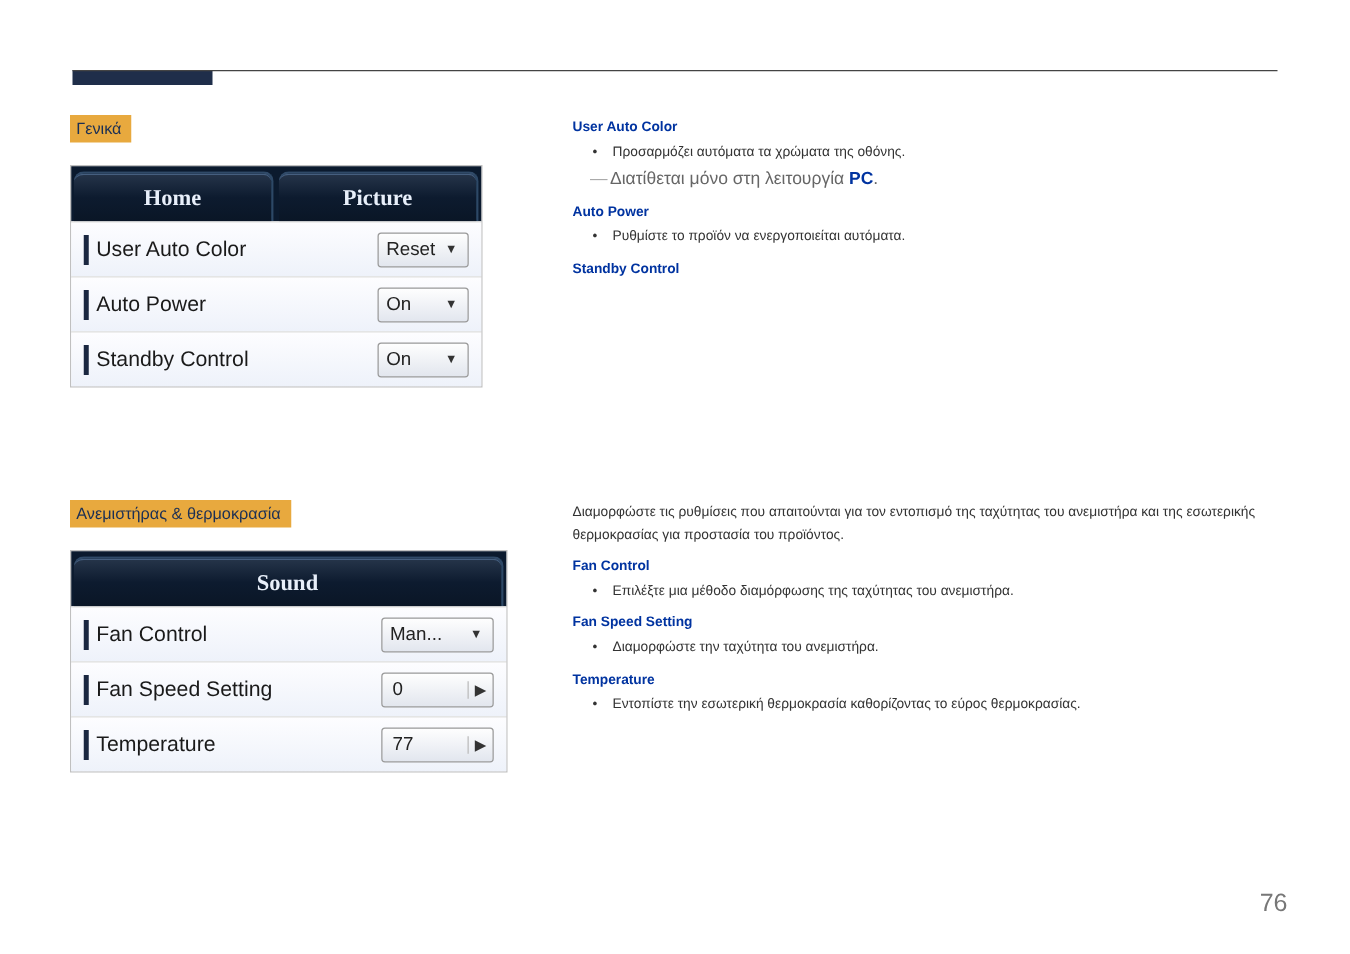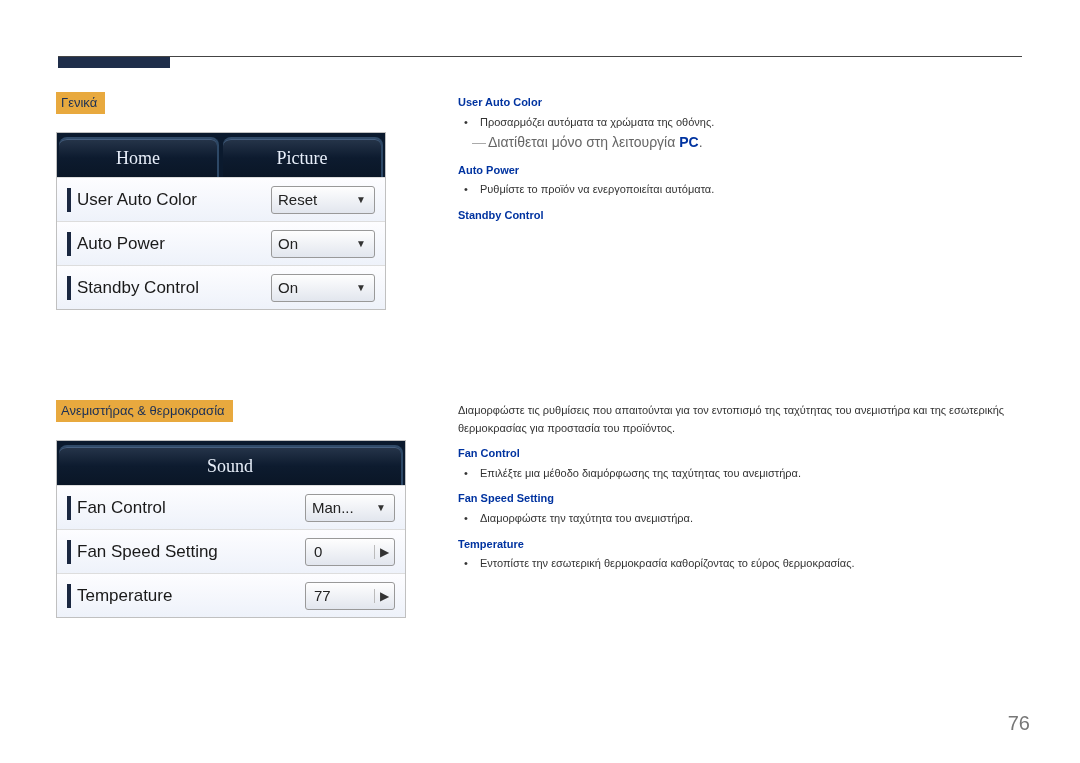--- a/index.html
+++ b/index.html
@@ -46,30 +46,30 @@
   .row {
     display: flex;
     gap: 52px;
     margin-bottom: 50px;
   }
   .left-col { width: 350px; flex-shrink: 0; }
   .right-col { flex: 1; font-size: 11px; color: #333; line-height: 1.6; padding-top: 2px; }
   .right-col .term { color: #0033a0; font-weight: bold; margin-top: 8px; margin-bottom: 2px; }
   .right-col .term:first-child { margin-top: 0; }
   .right-col ul { list-style: none; padding-left: 18px; }
-  .right-col ul li { position: relative; padding-left: 4px; }
+  .right-col ul li { position: relative; padding-left: 4px; margin-left: 10px; }
   .right-col ul li::before { content: "•"; position: absolute; left: -12px; color: #333; }
   .right-col .sub { padding-left: 30px; color: #666; font-size: 14px; position: relative; }
   .right-col .sub::before { content: "―"; position: absolute; left: 14px; color: #aaa; }
   .right-col .pc { color: #0033a0; font-weight: bold; }
   .right-col .intro { margin-bottom: 8px; }
 
   
   .ui-box { border: 1px solid #c0c0c0; background: #fff; width: 330px; }
-  .tab-row { display: flex; background: #0b1a2e; height: 44px; }
+  .tab-row { display: flex; background: #0b1a2e; height: 44px; font-weight: bold; }
   .tab {
     flex: 1; display: flex; align-items: center; justify-content: center;
     color: #e8effa; font-family: Georgia, 'Times New Roman', serif; font-size: 18px;
     background: linear-gradient(#26354a 0%, #0d1b2f 50%, #0a1626 100%);
     border-right: 2px solid #2d4866; border-top: 2px solid #304a68;
     border-radius: 8px 8px 0 0; margin: 4px 2px 0 2px;
     box-shadow: inset 0 1px 0 rgba(120,160,210,0.4);
   }
   .tab.active {
     background: linear-gradient(#fafff9 0%, #e6efe4 45%, #b8d0c0 100%);
@@ -79,21 +79,21 @@
   .option-row {
     display: flex; align-items: center; height: 44px;
     border-top: 1px solid #ddd;
     background: linear-gradient(#fdfdff, #eef2fa);
     padding: 0 10px;
     font-family: Arial, sans-serif;
   }
   .option-row .bar { width: 4px; height: 24px; background: #1a2740; margin-right: 6px; }
   .option-row .olabel { flex: 1; font-size: 17px; color: #1a1a1a; }
   .option-row .dropdown {
-    width: 104px; height: 28px; display: flex; align-items: center;
+    width: 73px; height: 28px; display: flex; align-items: center;
     background: linear-gradient(#fefefe,#e2e6ee); border: 1px solid #999;
     border-radius: 3px; padding: 0 6px; font-size: 15px; color:#222;
     position: relative;
   }
   .option-row .dropdown .val { flex: 1; overflow: hidden; white-space: nowrap; }
   .option-row .dropdown .dd-icon {
     width: 14px; text-align: center; color: #333; font-size: 10px;
   }
   .option-row .stepper {
     width: 85px; height: 28px; display: flex; align-items: center;

